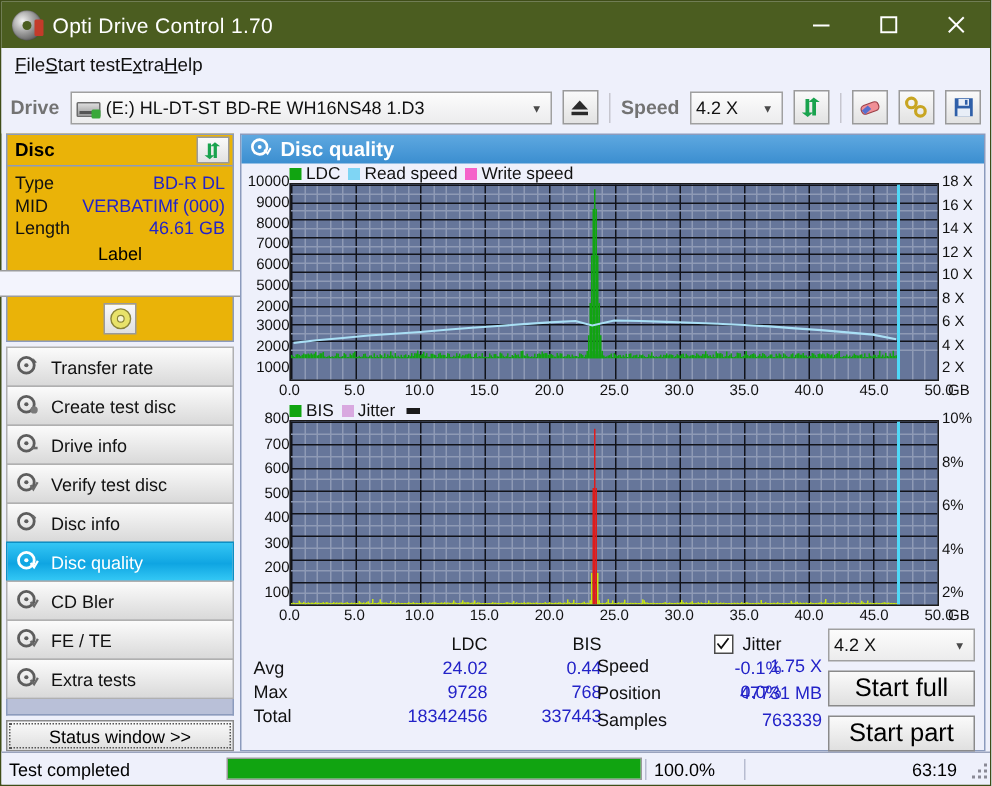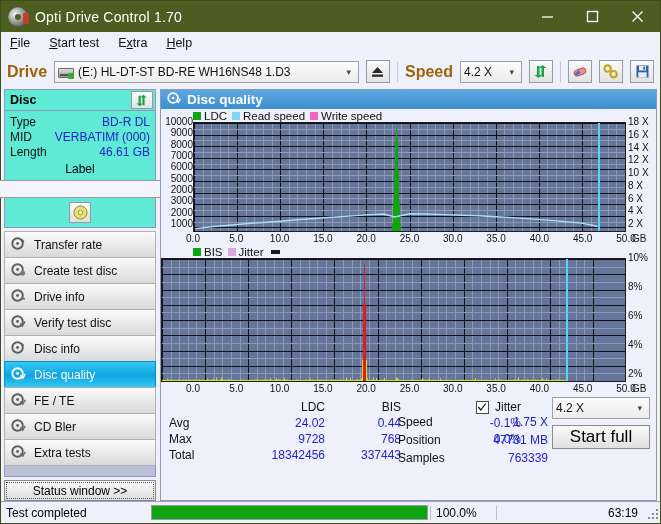--- a/index.html
+++ b/index.html
@@ -26,28 +26,28 @@
   .app-icon:before { content:""; position:absolute; right:-1px; top:6px; width:6px; height:11px;
                      background:#c43b2a; border-radius:1px; }
   .title-text { color:#ffffff; font-size:14px; letter-spacing:.2px; }
   .win-btns { margin-left:auto; display:flex; height:31px; }
   .win-btn { width:45px; height:31px; display:flex; align-items:center; justify-content:center;
              color:#fff; font-size:13px; }
   .win-btn svg { display:block; }
 
   
   .menubar { height:22px; background:#eef0fb; display:flex; align-items:center;
-             padding-left:9px; gap:19px; flex:0 0 auto; }
+             padding-left:9px; flex:0 0 auto; }
   .menu-item { color:#111; font-size:12.5px; }
   .menu-item u { text-decoration:underline; }
 
   
   .drivebar { height:35px; display:flex; align-items:center; padding:0 6px; gap:7px;
               background:#eef0fb; flex:0 0 auto; }
-  .lbl-bold { font-weight:bold; font-size:16px; color:#a16207; }
+  .lbl-bold { font-weight:bold; font-size:13px; color:#737373; }
   .combo { height:22px; background:linear-gradient(#fcfcfc,#ececed);
            border:1px solid #a0a0a0; display:flex; align-items:center;
            padding:0 2px 0 3px; font-size:12px; color:#111; }
   .combo .chev { margin-left:auto; padding:0 5px; color:#4a4a4a; font-size:9px; }
   #drive-combo { flex:1 1 auto; min-width:0; }
   .drive-ico { width:16px; height:14px; margin-right:4px; position:relative; flex:0 0 auto; }
   .drive-ico .body { position:absolute; left:0; top:3px; width:16px; height:10px;
        background:linear-gradient(#dcdcdc,#9a9a9a); border:1px solid #6d6d6d; border-radius:1px; }
   .drive-ico .slot { position:absolute; left:2px; top:9px; width:9px; height:2px; background:#555; }
   .drive-ico .grn { position:absolute; right:0px; bottom:0px; width:6px; height:6px;
@@ -58,21 +58,21 @@
   .sep { width:1px; height:20px; background:#c6c6cf; flex:0 0 auto; }
   #speed-combo { width:62px; flex:0 0 auto; }
 
   
   .body-split { flex:1 1 auto; display:flex; padding:0 3px 0 3px; gap:4px; min-height:0; }
   .left-col { width:152px; flex:0 0 152px; display:flex; flex-direction:column; }
   .right-col { flex:1 1 auto; min-width:0; display:flex; flex-direction:column;
                border:1px solid #8c9bbd; background:#eef0fb; }
 
   
-  .disc-panel { border:1px solid #8c9bbd; background:#5eead4; }
+  .disc-panel { border:1px solid #8c9bbd; background:#eab308; }
   .disc-head { height:21px; display:flex; align-items:center; padding:0 2px 0 5px;
                border-bottom:1px solid #8c9bbd; }
   .disc-head .t { font-weight:bold; font-size:12.5px; }
   .disc-head .b { margin-left:auto; }
   .disc-rows { padding:3px 5px 4px 5px; }
   .drow { display:flex; align-items:center; height:15px; font-size:12px; }
   .drow .k { color:#111; }
   .drow .v { margin-left:auto; color:#2323c8; }
   .label-row { display:flex; align-items:center; gap:4px; margin-top:3px;flex-direction:column; }
   .label-row .k { font-size:12px; }
@@ -342,31 +342,31 @@
           <span>Disc quality</span>
         </div>
         <div class="nav-item">
           <span>
             <svg width="15" height="15" viewBox="0 0 16 16">
                 <circle cx="7" cy="8" r="5.6" fill="none" stroke="#5d5d5d" stroke-width="2"></circle>
                 <circle cx="7" cy="8" r="1.5" fill="#5d5d5d"></circle>
                 <path d="M10 10 L12.5 13 L15.2 8.5" fill="none" stroke="#6a6a6a" stroke-width="1.6"></path>
               </svg>
           </span>
-          <span>FE / TE</span>
+          <span>CD Bler</span>
         </div>
         <div class="nav-item">
           <span>
             <svg width="15" height="15" viewBox="0 0 16 16">
                 <circle cx="7" cy="8" r="5.6" fill="none" stroke="#5d5d5d" stroke-width="2"></circle>
                 <circle cx="7" cy="8" r="1.5" fill="#5d5d5d"></circle>
                 <path d="M10 10 L12.5 13 L15.2 8.5" fill="none" stroke="#6a6a6a" stroke-width="1.6"></path>
               </svg>
           </span>
-          <span>CD Bler</span>
+          <span>FE / TE</span>
         </div>
         <div class="nav-item">
           <span>
             <svg width="15" height="15" viewBox="0 0 16 16">
                 <circle cx="7" cy="8" r="5.6" fill="none" stroke="#5d5d5d" stroke-width="2"></circle>
                 <circle cx="7" cy="8" r="1.5" fill="#5d5d5d"></circle>
                 <path d="M10 10 L12.5 13 L15.2 8.5" fill="none" stroke="#6a6a6a" stroke-width="1.6"></path>
               </svg>
           </span>
           <span>Extra tests</span>
@@ -398,21 +398,21 @@
           </span>
           <span class="lg">
             <i class="sw" style="background:#7fd5f4"></i>
             <span>Read speed</span>
           </span>
           <span class="lg">
             <i class="sw" style="background:#f562c9"></i>
             <span>Write speed</span>
           </span>
         </div>
-        <div class="plotrow" style="height:110px;">
+        <div class="plotrow" style="height:132px;">
           <div class="yaxis" id="y1-left">
               <div class="ytick">10000</div>
               <div class="ytick">9000</div>
               <div class="ytick">8000</div>
               <div class="ytick">7000</div>
               <div class="ytick">6000</div>
               <div class="ytick">5000</div>
               <div class="ytick">2000</div>
               <div class="ytick">3000</div>
               <div class="ytick">2000</div>
@@ -949,20 +949,30 @@
             <i class="sw" style="background:#11a411"></i>
             <span>BIS</span>
           </span>
           <span class="lg">
             <i class="sw" style="background:#d9a8e0"></i>
             <span>Jitter</span>
           </span>
           <i class="sw" style="background:#1a1a1a;width:9px;height:4px;margin-left:3px;"></i>
         </div>
         <div class="plotrow" style="height:124px;">
+          <div class="yaxis" id="y2-left">
+              <div class="ytick">800</div>
+              <div class="ytick">700</div>
+              <div class="ytick">600</div>
+              <div class="ytick">500</div>
+              <div class="ytick">400</div>
+              <div class="ytick">300</div>
+              <div class="ytick">200</div>
+              <div class="ytick">100</div>
+            </div>
           <div class="plot" id="plot2">
               <div class="grid-v vmaj" style="left: 0px;"></div>
               <div class="grid-v vmin" style="left: 9px;"></div>
               <div class="grid-v vmin" style="left: 17px;"></div>
               <div class="grid-v vmin" style="left: 26px;"></div>
               <div class="grid-v vmin" style="left: 34px;"></div>
               <div class="grid-v vmaj" style="left: 43px;"></div>
               <div class="grid-v vmin" style="left: 52px;"></div>
               <div class="grid-v vmin" style="left: 60px;"></div>
               <div class="grid-v vmin" style="left: 69px;"></div>
@@ -1511,20 +1521,21 @@
             <span class="rs-v">763339</span>
           </div>
         </div>
 
         <div class="rbtns">
           <div class="combo" style="height:22px;">
             <span>4.2 X</span>
             <span class="chev">▾</span>
           </div>
           <div class="pbtn">Start full</div>
+          <div class="pbtn">Start part</div>
         </div>
       </div>
     </div>
   </div>
 
   <div class="statusbar">
     <div class="sb-text">Test completed</div>
     <div class="sb-prog">
       <div class="fill" id="prog-fill" style="width: 100%;"></div>
     </div>

